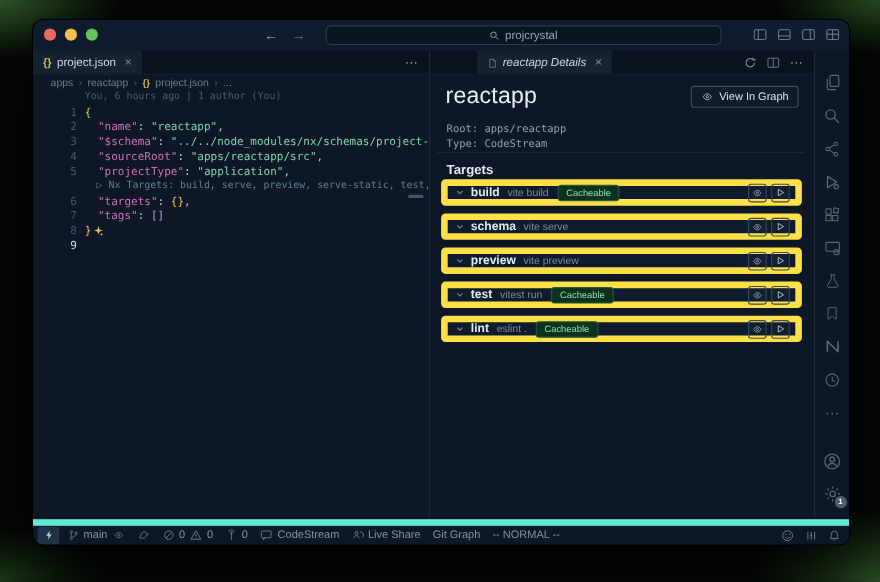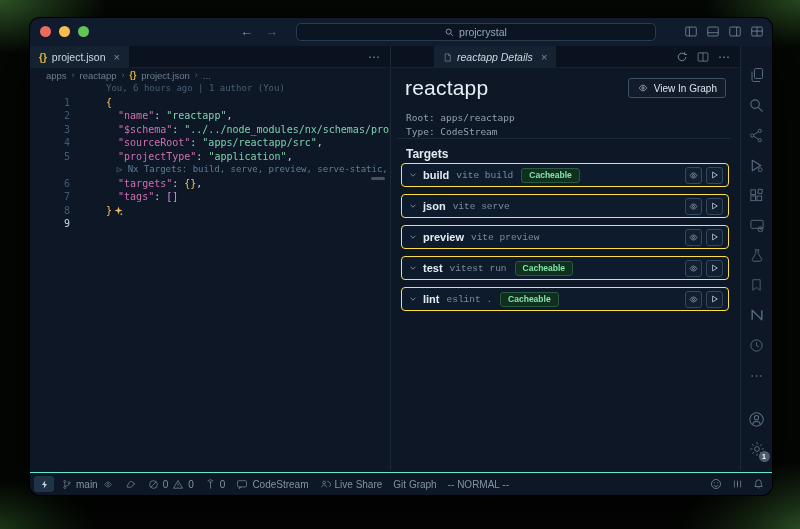--- a/index.html
+++ b/index.html
@@ -45,53 +45,53 @@
   .grp-actions{ margin-left:auto; display:flex; align-items:center; gap:9px; padding-right:10px; color:#7d8c9d; font-size:12px; }
   
   .breadcrumbs{ position:absolute; left:0; top:50px; width:360px; height:14px; display:flex; align-items:center; gap:5px; padding-left:16px; font-size:9.5px; color:#6e7d8d; }
   .breadcrumbs .sep{ color:#55647a; font-size:9px; }
   .breadcrumbs .braces{ color:#e2b93d; font-size:8.5px; font-weight:bold; }
   
   .editor{ position:absolute; left:0; top:64px; width:360px; height:388px; font-family:"DejaVu Sans Mono", monospace; font-size:10px; overflow:hidden; }
   .ed-row{ display:flex; height:13.5px; line-height:13.5px; white-space:pre; }
   .lnum{ width:40px; text-align:right; color:#3e5a74; flex:0 0 40px; }
   .lnum.active{ color:#ccd8e4; }
-  .lcode{ padding-left:7px; overflow:hidden;margin-left:29px; }
+  .lcode{ padding-left:7px; overflow:hidden; }
   .lcode.meta{ font-size:9px; color:#4a5e72; }
   .lcode.lens{ font-size:9px; color:#5f7e97; }
   .tok-key{ color:#d16fb6; }
   .tok-str{ color:#7fd3ae; }
   .tok-brace{ color:#ecc35e; }
   .tok-bracket{ color:#c792ea; }
   .tok-punct{ color:#c3cede; }
   .sparkle svg{ vertical-align:-1px; margin-left:2px; }
   .scroll-dash{ position:absolute; left:341px; top:159px; width:14px; height:3px; background:#46525f; border-radius:2px; }
   
   .panel{ position:absolute; left:360px; top:50px; width:350px; height:402px; border-left:1px solid #1b2939; background:#0d1726; }
   .panel h1{ position:absolute; left:14px; top:8px; font-size:21px; font-weight:500; color:#e8eef4; letter-spacing:.2px; }
   .graph-btn{ position:absolute; right:14px; top:10px; height:20px; display:flex; align-items:center; gap:5px; padding:0 8px; border:1px solid #3c5066; border-radius:3px; font-size:10px; color:#dbe4ec; background:rgba(255,255,255,0.02);justify-content:flex-end; }
   .meta-line{ position:absolute; left:15px; font-family:"DejaVu Sans Mono", monospace; font-size:9.5px; color:#93a0ad; }
   .meta-root{ top:44px; } .meta-type{ top:58px; }
   .panel-hr{ position:absolute; left:6px; top:70px; width:334px; height:1px; background:#1b2939; }
   .targets-h{ position:absolute; left:15px; top:79px; font-size:12px; font-weight:bold; color:#e2e9f0; border-bottom:1px dotted #5a6c80; padding-bottom:2px; }
   .targets-list{ position:absolute; left:10px; top:95px; width:328px; }
-  .target-card{ height:24px; margin-bottom:7px; border:1px solid #fde047; border-radius:4px; background:#0e1b2c; display:flex; align-items:center; padding:0 5px 0 7px; }
+  .target-card{ height:24px; margin-bottom:7px; border:6px solid #fde047; border-radius:4px; background:#0e1b2c; display:flex; align-items:center; padding:0 5px 0 7px; }
   .target-card .chev{ color:#7c8ca0; display:flex; }
   .t-name{ font-size:11px; font-weight:bold; color:#e4ebf1; margin-left:6px; }
-  .t-cmd{ font-size:9.5px; color:#7c8b99; margin-left:7px;font-family:Liberation Mono, monospace; }
-  .t-badge{ margin-left:8px; font-size:8.5px; font-weight:bold; color:#84e2ab; background:#10301f; border:1px solid #28583d; border-radius:3px; padding:1px 7px 2px; }
+  .t-cmd{ font-size:9.5px; color:#7c8b99; margin-left:7px; }
+  .t-badge{ margin-left:8px; font-size:8.5px; font-weight:normal; color:#84e2ab; background:#10301f; border:1px solid #28583d; border-radius:3px; padding:1px 7px 2px; }
   .t-actions{ margin-left:auto; display:flex; gap:4px; }
   .sq-btn{ width:17px; height:17px; border:1px solid #34485e; border-radius:3px; display:flex; align-items:center; justify-content:center; color:#c3cfdb; background:rgba(255,255,255,0.02); }
   
   .activitybar{ position:absolute; right:0; top:28px; width:32px; height:424px; border-left:1px solid #1b2939; background:#0d1726; display:flex; flex-direction:column; align-items:center; padding-top:14px; }
   .act-item{ width:32px; height:30px; display:flex; align-items:center; justify-content:center; color:#58derive; color:#586b7e; position:relative; }
   .act-spacer{ flex:1; }
   .act-badge{ position:absolute; right:3px; bottom:2px; min-width:11px; height:11px; border-radius:6px; background:#4d5c6c; color:#fff; font-size:7px; line-height:11px; text-align:center; font-weight:bold; }
   
-  .statusbar{ position:absolute; left:0; bottom:0; width:742px; height:23px; background:#0d1726; border-top:1px solid #5eead4; display:flex; align-items:center; font-size:10px; color:#8093a4; padding:0 8px 0 4px; }
+  .statusbar{ position:absolute; left:0; bottom:0; width:742px; height:23px; background:#0d1726; border-top:6px solid #5eead4; display:flex; align-items:center; font-size:10px; color:#8093a4; padding:0 8px 0 4px; }
   .sb-item{ display:flex; align-items:center; gap:4px; margin-right:11px; white-space:nowrap; }
   .sb-remote{ background:#203449; border-radius:3px; width:20px; height:16px; justify-content:center; margin-right:8px; color:#c8d4e0; }
   .sb-right{ margin-left:auto; display:flex; align-items:center; gap:10px; }
   svg{ overflow:visible; }
 </style>
 </head>
 <body>
 
 <div class="window">
 
@@ -238,21 +238,21 @@
         </span>
       </span>
     </div>
 
     <div class="target-card">
       <span class="chev">
         <svg width="8" height="8" viewBox="0 0 10 10">
               <path d="M2 3.5l3 3 3-3" fill="none" stroke="currentColor" stroke-width="1.2"></path>
             </svg>
       </span>
-      <span class="t-name">json</span>
+      <span class="t-name">schema</span>
       <span class="t-cmd">vite serve</span>
 
       <span class="t-actions">
         <span class="sq-btn">
           <svg width="11" height="9" viewBox="0 0 16 16">
                 <path d="M8 3.5C4.5 3.5 2 8 2 8s2.5 4.5 6 4.5S14 8 14 8 11.5 3.5 8 3.5z" fill="none" stroke="currentColor"></path>
                 <circle cx="8" cy="8" r="1.8" fill="none" stroke="currentColor"></circle>
               </svg>
         </span>
         <span class="sq-btn">

